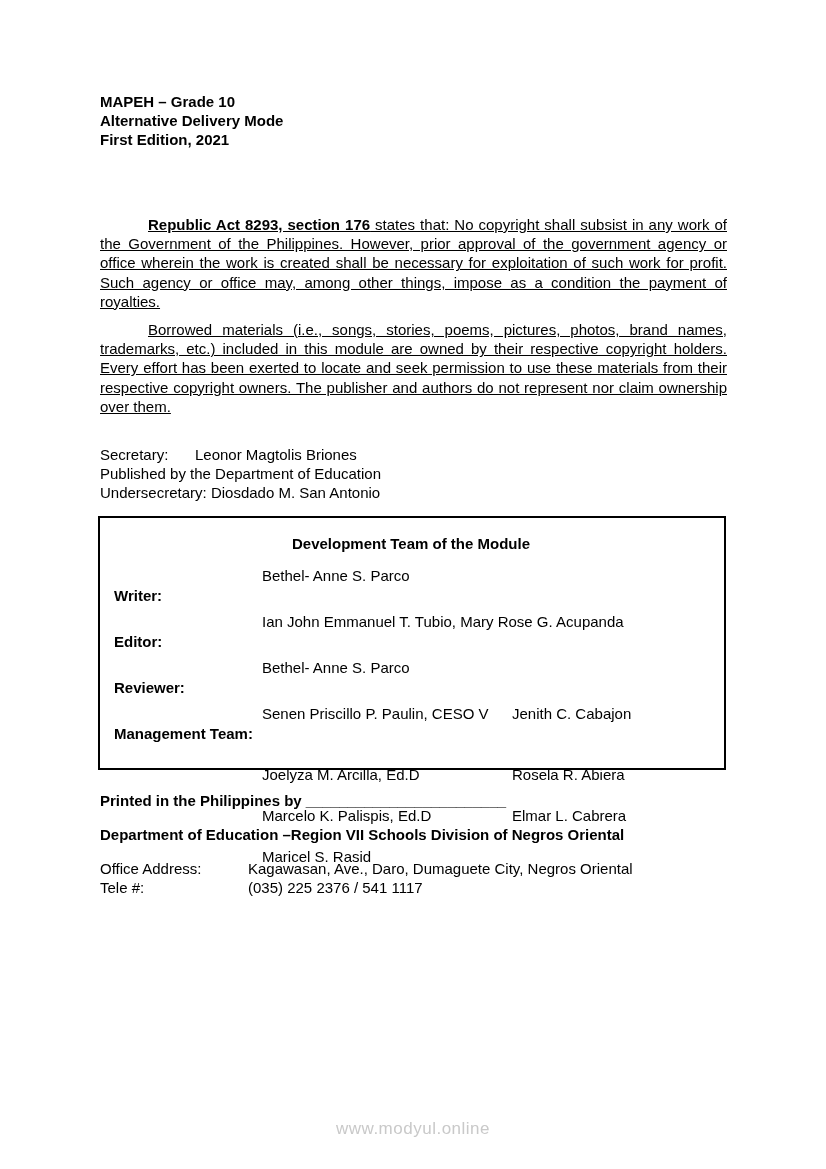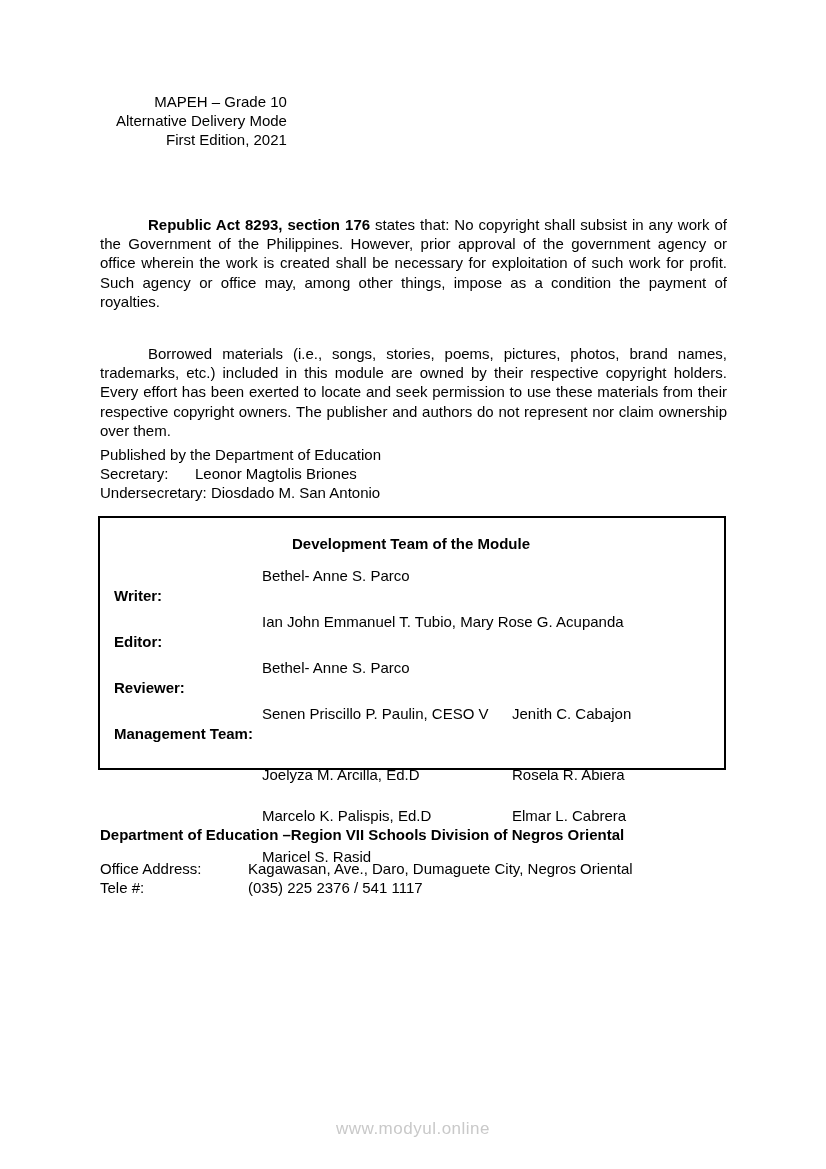--- a/index.html
+++ b/index.html
@@ -7,31 +7,32 @@
     position: relative;
     width: 826px;
     height: 1169px;
     background: #ffffff;
     font-family: "Liberation Sans", "DejaVu Sans", sans-serif;
     font-size: 15px;
     color: #000000;
     overflow: hidden;
   }
   .abs { position: absolute; }
-  .header-block { top: 92px; left: 116px; line-height: 19px; font-weight: normal; text-align: right; }
+  .header-block { top: 92px; left: 100px; line-height: 19px; font-weight: bold; }
   .para {
     left: 100px;
     width: 627px;
     line-height: 19.2px;
     text-align: justify;
     text-indent: 48px;
     margin: 0;
+    text-decoration: underline;
   }
   .para1 { top: 215px; }
-  .para2 { top: 344px; }
+  .para2 { top: 320px; }
   .publisher { top: 445px; left: 100px; line-height: 19px; }
   .sec-label { display: inline-block; width: 95px; }
   .dev-box {
     top: 516px; left: 98px;
     width: 628px; height: 254px;
     border: 2px solid #000000;
     box-sizing: border-box;
     padding: 14px 16px 0 14px;
   }
   .box-title { text-align: center; font-weight: bold; margin-top: 2px; margin-bottom: 13px; line-height: 19px; }
@@ -60,22 +61,22 @@
     <div>MAPEH – Grade 10</div>
     <div>Alternative Delivery Mode</div>
     <div>First Edition, 2021</div>
   </div>
 
   <p class="abs para para1"><strong>Republic Act 8293, section 176</strong><span> states that: No copyright shall subsist in any work of the Government of the Philippines. However, prior approval of the government agency or office wherein the work is created shall be necessary for exploitation of such work for profit. Such agency or office may, among other things, impose as a condition the payment of royalties.</span></p>
 
   <p class="abs para para2">Borrowed materials (i.e., songs, stories, poems, pictures, photos, brand names, trademarks, etc.) included in this module are owned by their respective copyright holders. Every effort has been exerted to locate and seek permission to use these materials from their respective copyright owners. The publisher and authors do not represent nor claim ownership over them.</p>
 
   <div class="abs publisher">
+    <div><span class="sec-label">Secretary:</span><span>Leonor Magtolis Briones</span></div>
     <div>Published by the Department of Education</div>
-    <div><span class="sec-label">Secretary:</span><span>Leonor Magtolis Briones</span></div>
     <div><span>Undersecretary:</span> <span>Diosdado M. San Antonio</span></div>
   </div>
 
   <div class="abs dev-box">
     <div class="box-title">Development Team of the Module</div>
 
     <div class="team-row">
       <span class="team-label">Writer:</span>
       <span>Bethel- Anne S. Parco</span>
     </div>
@@ -99,20 +100,21 @@
 
       <span></span>
       <span>Marcelo K. Palispis, Ed.D</span>
       <span>Elmar L. Cabrera</span>
 
       <span></span>
       <span>Maricel S. Rasid</span>
     </div>
   </div>
 
+  <div class="abs printed-line"><span>Printed in the Philippines by</span> <span>________________________</span></div>
 
   <div class="abs division-line">Department of Education –Region VII Schools Division of Negros Oriental</div>
 
   <div class="abs contacts">
     <div>
       <span class="contact-label">Office Address:</span><span>Kagawasan, Ave., Daro, Dumaguete City, Negros Oriental</span>
     </div>
     <div>
       <span class="contact-label">Tele #:</span><span>(035) 225 2376 / 541 1117</span>
     </div>

